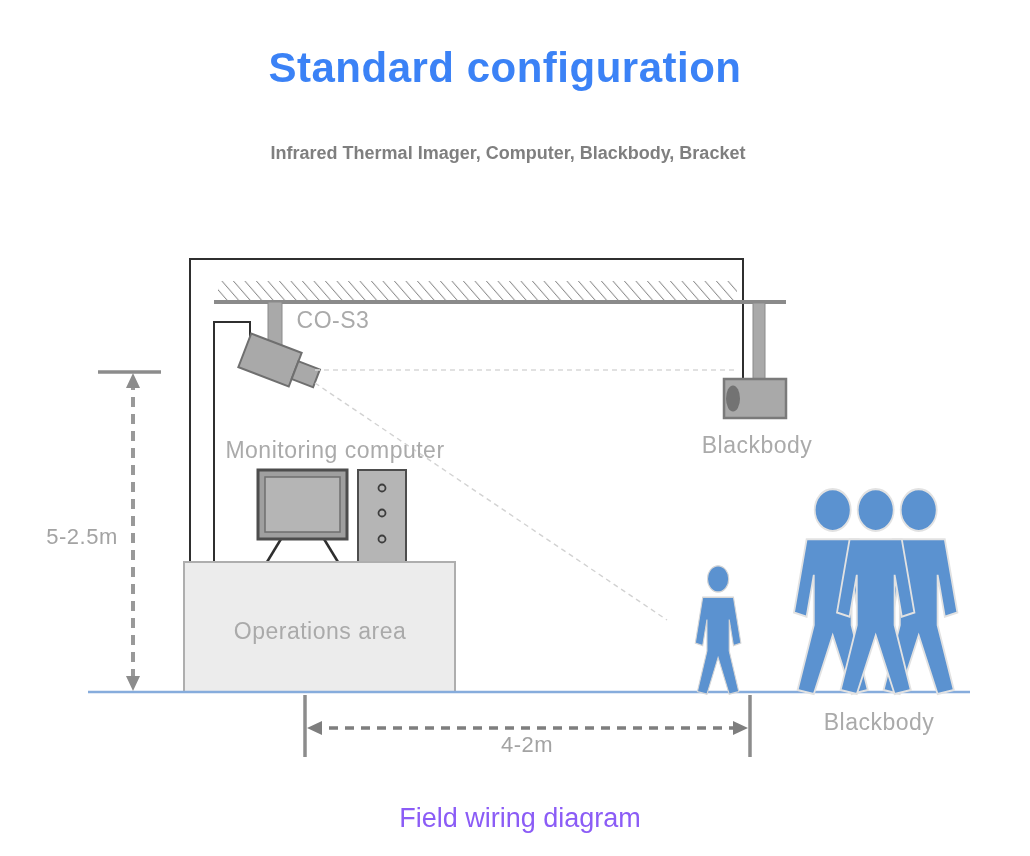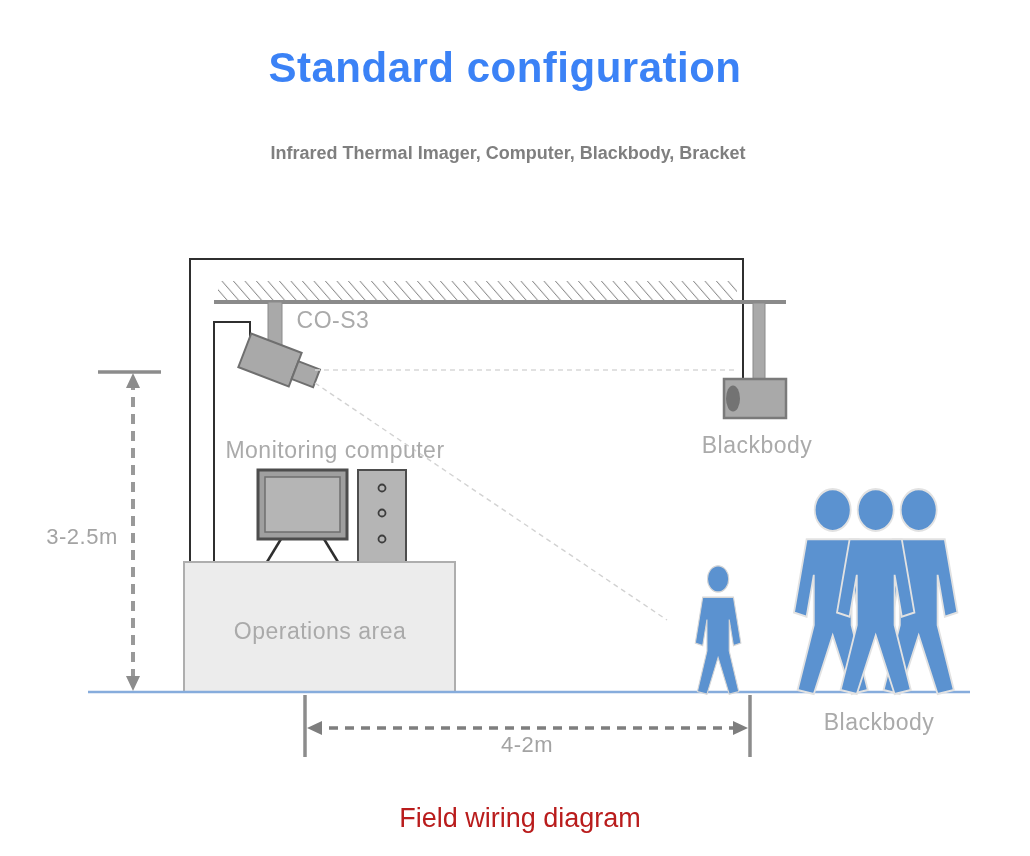--- a/index.html
+++ b/index.html
@@ -31,21 +31,21 @@
     letter-spacing: 0.5px;
   }
   .dim-label {
     font-size: 22px; font-weight: 400;
     color: #a3a3a3;
     letter-spacing: 0.5px;
   }
   .page-caption {
     left: 520px; top: 818px;
     font-size: 27px; font-weight: 500;
-    color: #b91c1c;
+    color: #8b5cf6;
   }
   svg { display: block; }
 </style>
 </head>
 <body>
 
 <div class="page">
 
   <div class="abs center-anchor page-title">Standard configuration</div>
   <div class="abs center-anchor page-subtitle">Infrared Thermal Imager, Computer, Blackbody, Bracket</div>
@@ -135,18 +135,18 @@
         <path d="M24,50 L82,50 L96,120 L82,124 L74,84 L74,132 L92,194 L74,198 L53,142 L32,198 L14,194 L32,132 L32,84 L24,124 L10,120 Z"></path>
       </g>
     </g>
   </svg>
 
   <div class="abs center-anchor diagram-label" style="left:333px; top:320px;">CO-S3</div>
   <div class="abs center-anchor diagram-label" style="left:335px; top:450px;">Monitoring computer</div>
   <div class="abs center-anchor diagram-label" style="left:320px; top:631px;">Operations area</div>
   <div class="abs center-anchor diagram-label" style="left:757px; top:445px;">Blackbody</div>
   <div class="abs center-anchor diagram-label" style="left:879px; top:722px;">Blackbody</div>
-  <div class="abs center-anchor dim-label" style="left:82px; top:537px;">3-2.5m</div>
+  <div class="abs center-anchor dim-label" style="left:82px; top:537px;">5-2.5m</div>
   <div class="abs center-anchor dim-label" style="left:527px; top:745px;">4-2m</div>
 
   <div class="abs center-anchor page-caption">Field wiring diagram</div>
 
 </div>
 
 </body></html>

